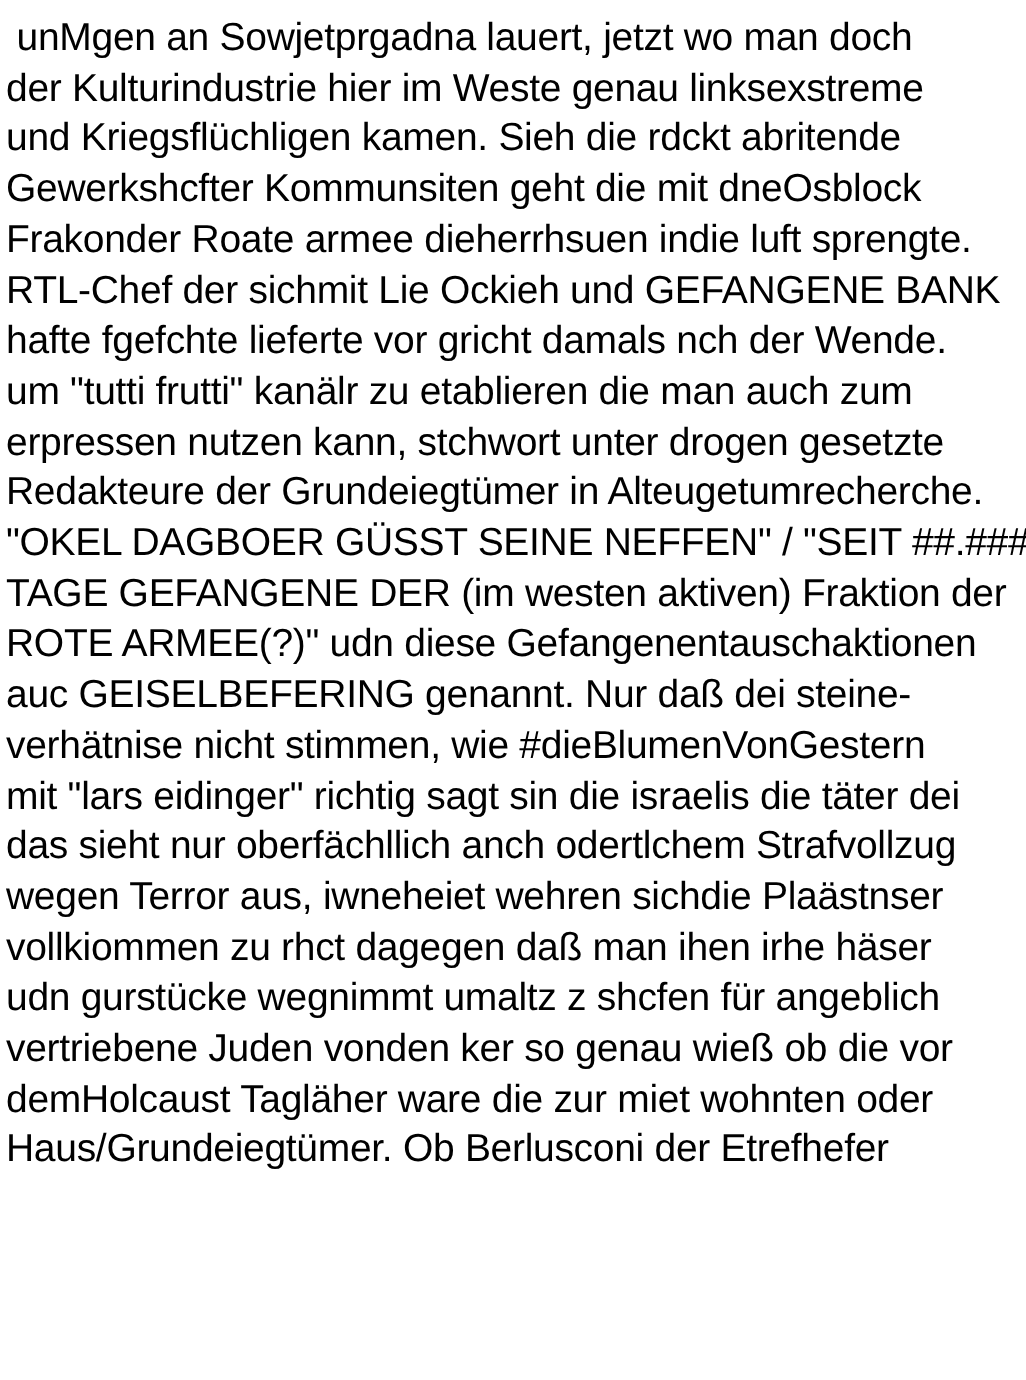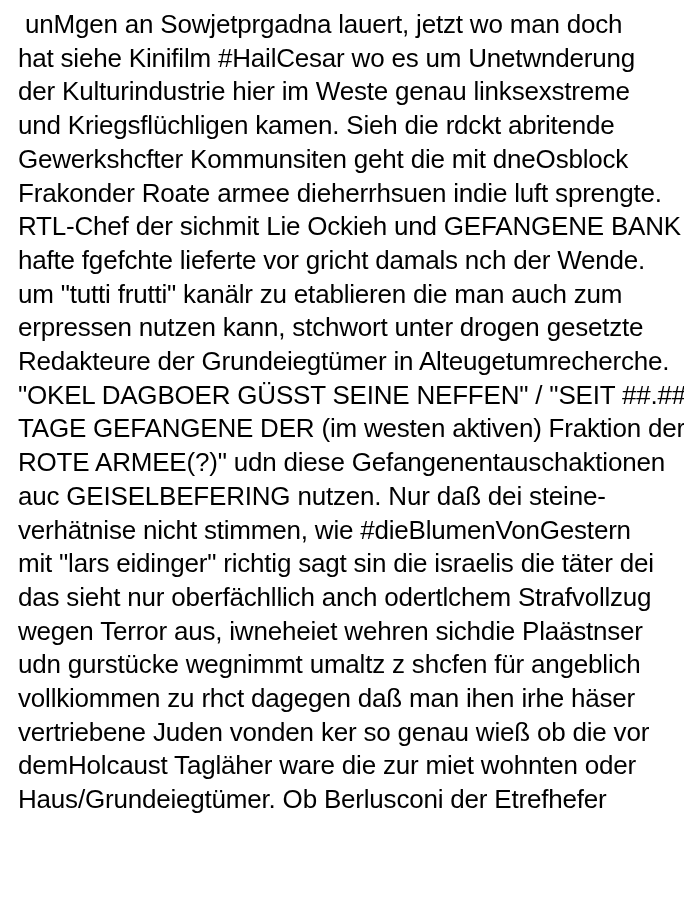--- a/index.html
+++ b/index.html
@@ -18,46 +18,44 @@
   .text-body {
     font-family: "Liberation Sans", "DejaVu Sans", sans-serif;
     font-size: 26px;
     line-height: 33.7px;
     color: #000000;
     font-weight: 400;
   }
   .text-line {
     white-space: pre;
     letter-spacing: -0.2px;
-    margin-left: 14px;
   }
 </style>
 </head>
 <body>
 
 <div class="page">
   <div class="text-body">
     <div class="text-line"> unMgen an Sowjetprgadna lauert, jetzt wo man doch</div>
-    <div class="text-line">hat siehe Kinifilm #HailCesar wo es um Unetwnderung</div>
     <div class="text-line">der Kulturindustrie hier im Weste genau linksexstreme</div>
     <div class="text-line">und Kriegsflüchligen kamen. Sieh die rdckt abritende</div>
     <div class="text-line">Gewerkshcfter Kommunsiten geht die mit dneOsblock</div>
     <div class="text-line">Frakonder Roate armee dieherrhsuen indie luft sprengte.</div>
     <div class="text-line">RTL-Chef der sichmit Lie Ockieh und GEFANGENE BANK</div>
     <div class="text-line">hafte fgefchte lieferte vor gricht damals nch der Wende.</div>
     <div class="text-line">um "tutti frutti" kanälr zu etablieren die man auch zum</div>
     <div class="text-line">erpressen nutzen kann, stchwort unter drogen gesetzte</div>
     <div class="text-line">Redakteure der Grundeiegtümer in Alteugetumrecherche.</div>
     <div class="text-line">"OKEL DAGBOER GÜSST SEINE NEFFEN" / "SEIT ##.###</div>
     <div class="text-line">TAGE GEFANGENE DER (im westen aktiven) Fraktion der</div>
     <div class="text-line">ROTE ARMEE(?)" udn diese Gefangenentauschaktionen</div>
-    <div class="text-line">auc GEISELBEFERING nutzen. Nur daß dei steine-</div>
+    <div class="text-line">auc GEISELBEFERING genannt. Nur daß dei steine-</div>
     <div class="text-line">verhätnise nicht stimmen, wie #dieBlumenVonGestern</div>
     <div class="text-line">mit "lars eidinger" richtig sagt sin die israelis die täter dei</div>
     <div class="text-line">das sieht nur oberfächllich anch odertlchem Strafvollzug</div>
     <div class="text-line">wegen Terror aus, iwneheiet wehren sichdie Plaästnser</div>
+    <div class="text-line">vollkiommen zu rhct dagegen daß man ihen irhe häser</div>
     <div class="text-line">udn gurstücke wegnimmt umaltz z shcfen für angeblich</div>
-    <div class="text-line">vollkiommen zu rhct dagegen daß man ihen irhe häser</div>
     <div class="text-line">vertriebene Juden vonden ker so genau wieß ob die vor</div>
     <div class="text-line">demHolcaust Tagläher ware die zur miet wohnten oder</div>
     <div class="text-line">Haus/Grundeiegtümer. Ob Berlusconi der Etrefhefer</div>
   </div>
 </div>
 
 </body></html>

